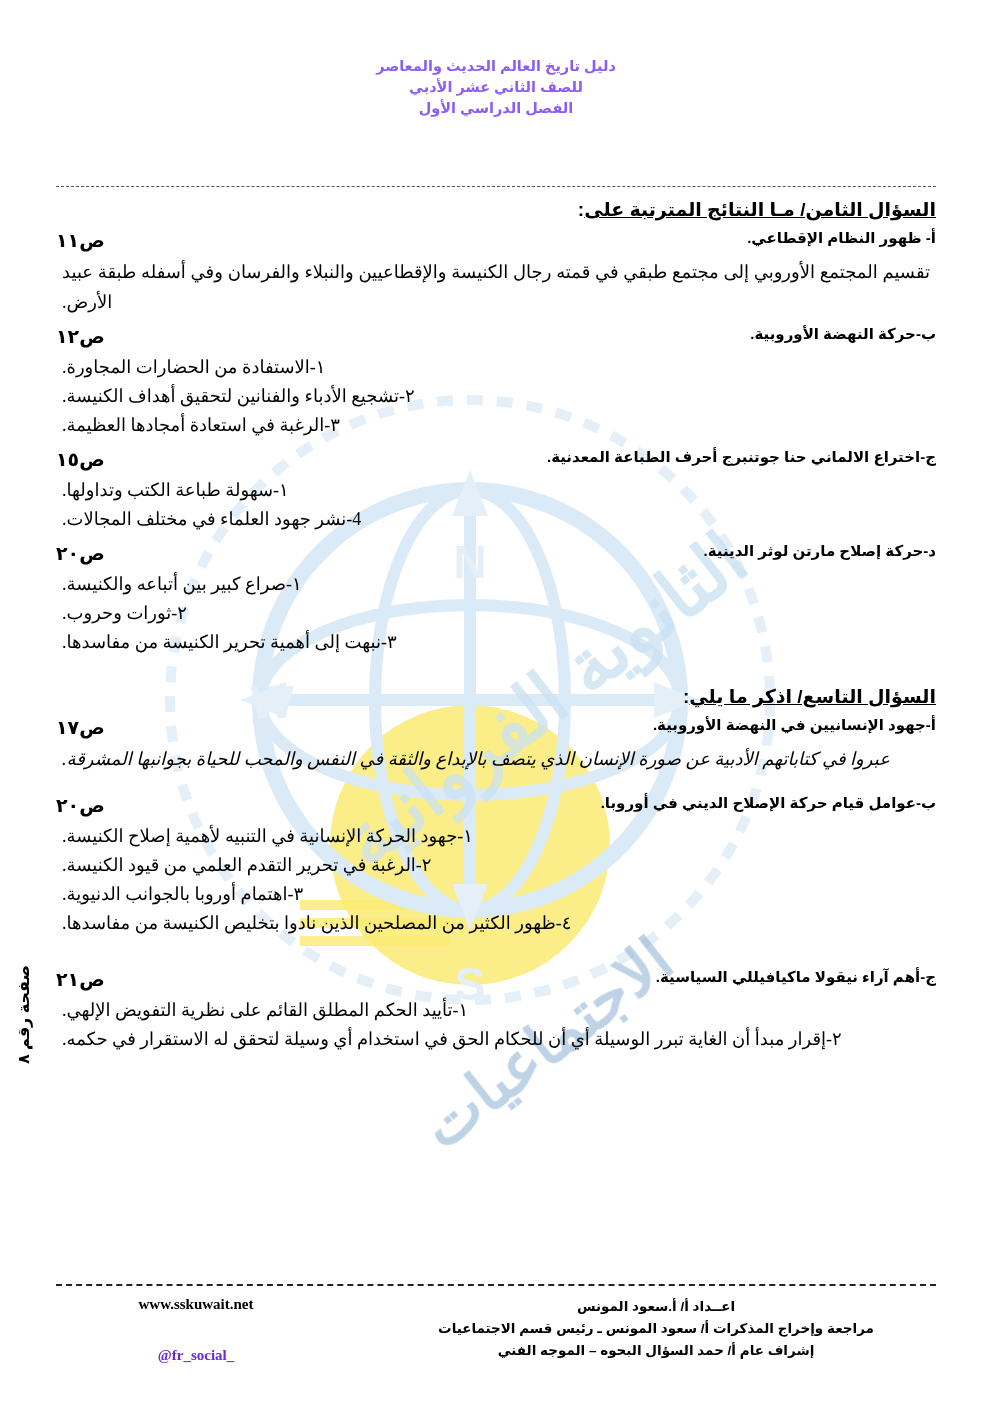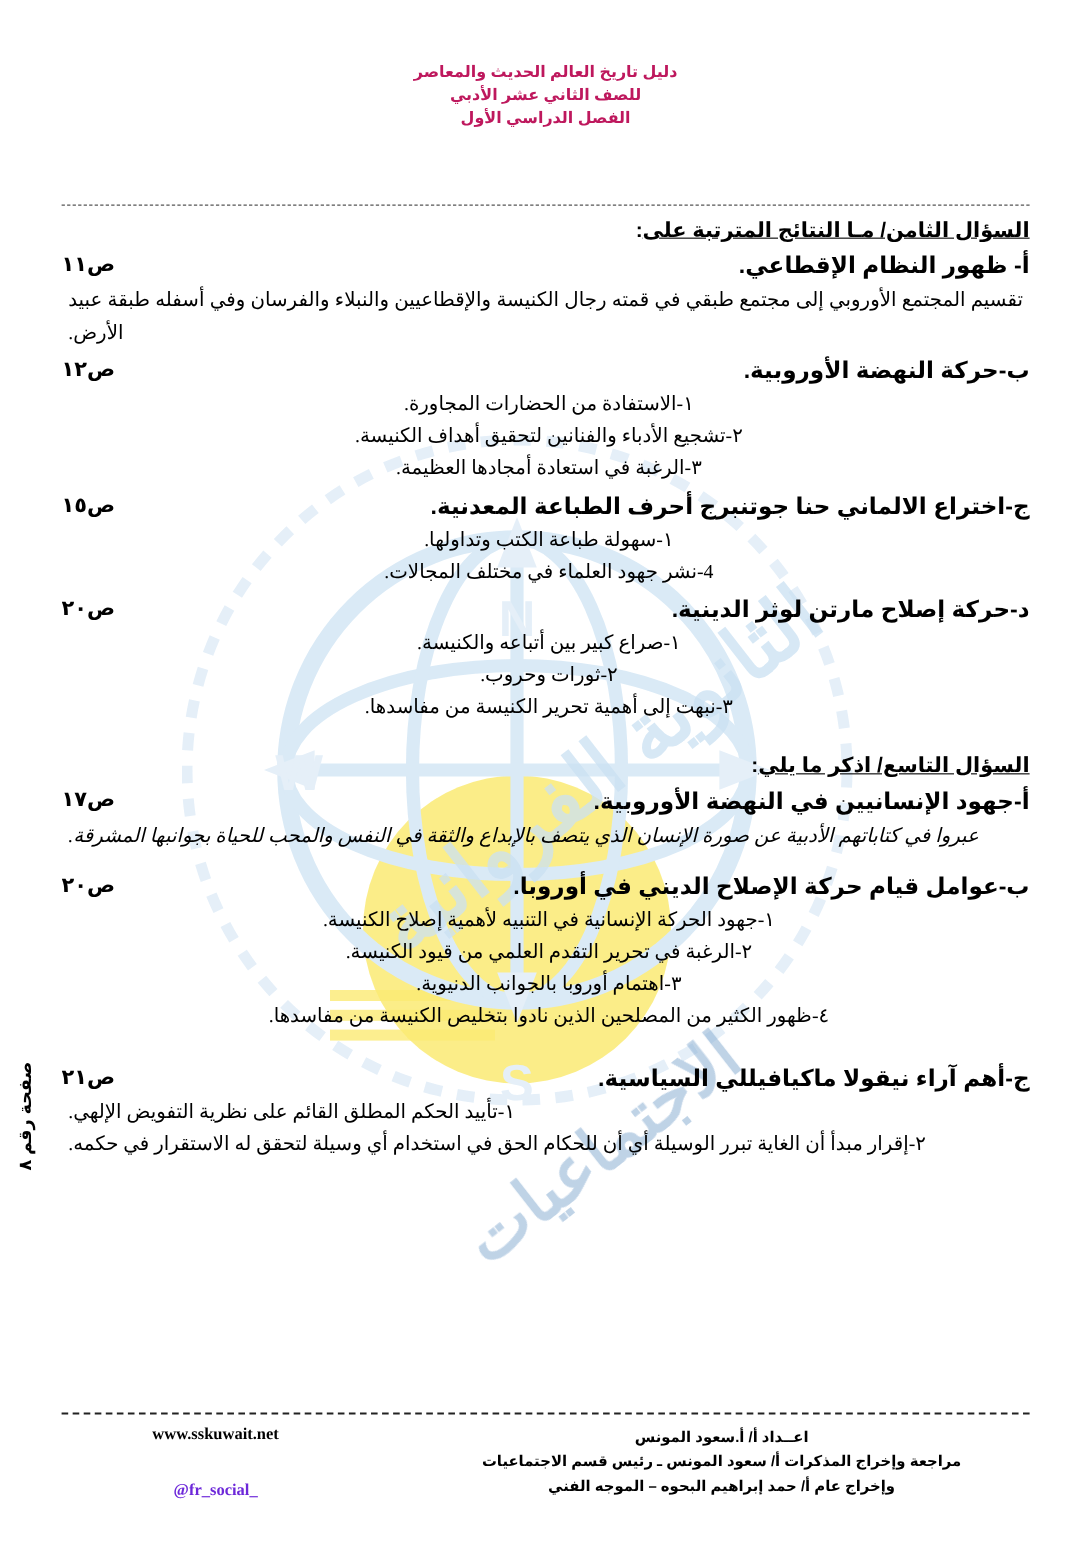--- a/index.html
+++ b/index.html
@@ -34,21 +34,21 @@
     left: 0;
     width: 992px;
     text-align: center;
     z-index: 2;
   }
   .doc-header div {
     font-family: "Liberation Sans", "DejaVu Sans", sans-serif;
     font-weight: bold;
     font-size: 14.5px;
     line-height: 21px;
-    color: #be185d;
+    color: #8b5cf6;
   }
 
   .rule-top {
     position: absolute;
     top: 186px;
     left: 56px;
     width: 880px;
     border-top: 1px dashed #555;
     z-index: 2;
   }
@@ -82,21 +82,21 @@
   }
 
   .row {
     position: relative;
     margin: 8px 0 2px 0;
     min-height: 26px;
   }
   .row .heading {
     font-family: "Liberation Sans", "DejaVu Sans", sans-serif;
     font-weight: bold;
-    font-size: 21px;
+    font-size: 15px;
     text-align: right;
     padding-left: 160px;
   }
   .row .page-ref {
     position: absolute;
     left: 0;
     top: 0;
     font-family: "Liberation Sans", "DejaVu Sans", sans-serif;
     font-weight: bold;
     font-size: 19px;
@@ -122,21 +122,21 @@
     margin: 2px 0 2px 0;
     padding: 0;
   }
   ul.items li {
     font-size: 18px;
     line-height: 29px;
     text-align: right;
     padding-left: 6px;
   }
   ul.items.center li {
-    text-align: center;
+    text-align: left;
     font-family: Liberation Serif, serif;
   }
   ul.items li.just {
     text-align: justify;
     text-align-last: left;
   }
 
   .spacer-sm { height: 10px; }
   .spacer-md { height: 20px; }
 
@@ -315,21 +315,21 @@
     </ul>
 
   </div>
 
   <div class="rule-bottom"></div>
 
   <div class="footer">
     <div class="right-col">
       <div>اعــداد أ/ أ.سعود المونس</div>
       <div>مراجعة وإخراج المذكرات أ/ سعود المونس ـ رئيس قسم الاجتماعيات</div>
-      <div>وإخراج عام  أ/  حمد إبراهيم البحوه – الموجه الفني</div>
+      <div>إشراف عام  أ/  حمد السؤال البحوه – الموجه الفني</div>
     </div>
     <div class="left-col">
       <div class="site">www.sskuwait.net</div>
       <div class="handle">@fr_social_</div>
     </div>
   </div>
 
 </div>
 
 </body></html>

